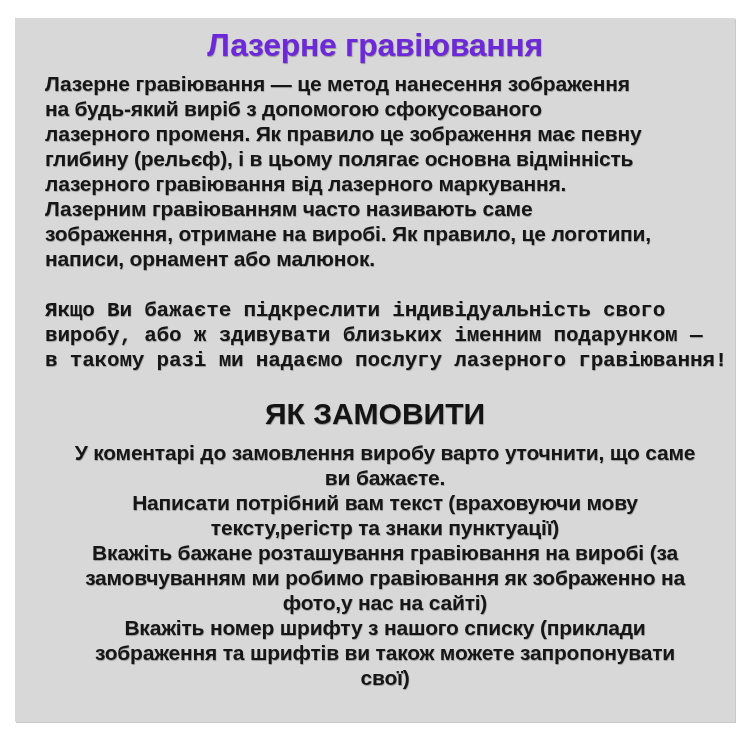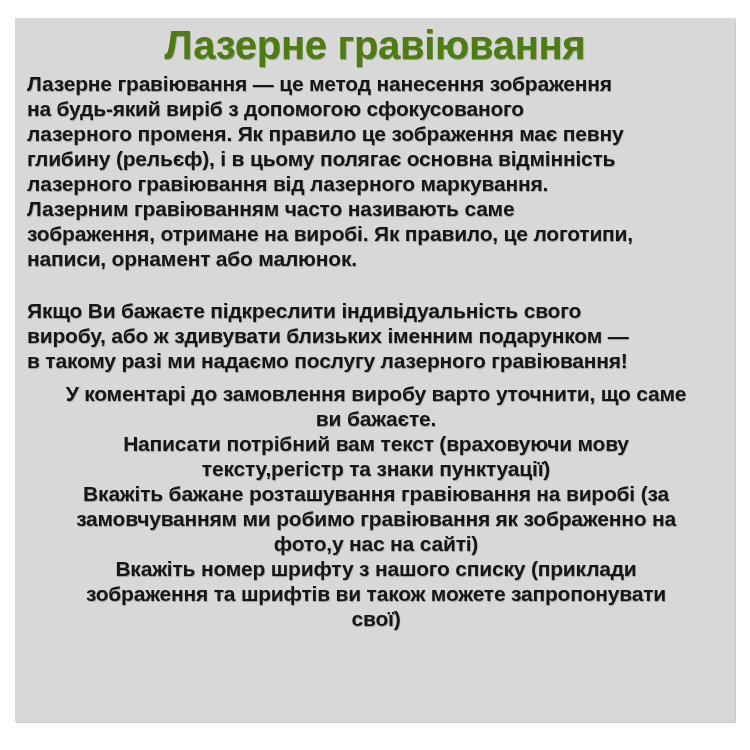--- a/index.html
+++ b/index.html
@@ -22,39 +22,39 @@
     width: 720px;
     height: 704px;
     background: #d8d8d8;
     box-shadow: 1px 1px 0 #c9c9c9;
     overflow: hidden;
   }
   .doc-title {
     margin: 9px 0 0 0;
     width: 720px;
     text-align: center;
-    font-size: 40px;
+    font-size: 32px;
     line-height: 37px;
     font-weight: 700;
-    color: #4d7c0f;
+    color: #6d28d9;
     letter-spacing: -0.3px;
     text-shadow: 0.6px 0.8px 0.8px rgba(0,0,0,0.30);
   }
   .body-text {
-    margin: 0 10px 0 12px;
+    margin: 0 10px 0 30px;
     font-size: 21px;
     line-height: 25px;
     font-weight: 700;
     color: #161616;
     letter-spacing: -0.2px;
     white-space: pre;
     text-shadow: 0.5px 0.7px 0.7px rgba(0,0,0,0.28);
   }
   .para-1 { margin-top: 7px; }
-  .para-2 { margin-top: 27px; }
+  .para-2 { margin-top: 27px; font-family: Liberation Mono, monospace; }
   .section-heading {
     margin: 23px 0 0 0;
     width: 720px;
     text-align: center;
     font-size: 30px;
     line-height: 36px;
     font-weight: 700;
     color: #141414;
     letter-spacing: 0px;
     text-shadow: 0.6px 0.8px 0.8px rgba(0,0,0,0.30);
@@ -74,20 +74,21 @@
 глибину (рельєф), і в цьому полягає основна відмінність
 лазерного гравіювання від лазерного маркування.
 Лазерним гравіюванням часто називають саме
 зображення, отримане на виробі. Як правило, це логотипи,
 написи, орнамент або малюнок.</p>
 
     <p class="body-text para-2">Якщо Ви бажаєте підкреслити індивідуальність свого
 виробу, або ж здивувати близьких іменним подарунком —
 в такому разі ми надаємо послугу лазерного гравіювання!</p>
 
+    <h2 class="section-heading">ЯК ЗАМОВИТИ</h2>
 
     <p class="body-text para-3">У коментарі до замовлення виробу варто уточнити, що саме
 ви бажаєте.
 Написати потрібний вам текст (враховуючи мову
 тексту,регістр та знаки пунктуації)
 Вкажіть бажане розташування гравіювання на виробі (за
 замовчуванням ми робимо гравіювання як зображенно на
 фото,у нас на сайті)
 Вкажіть номер шрифту з нашого списку (приклади
 зображення та шрифтів ви також можете запропонувати

